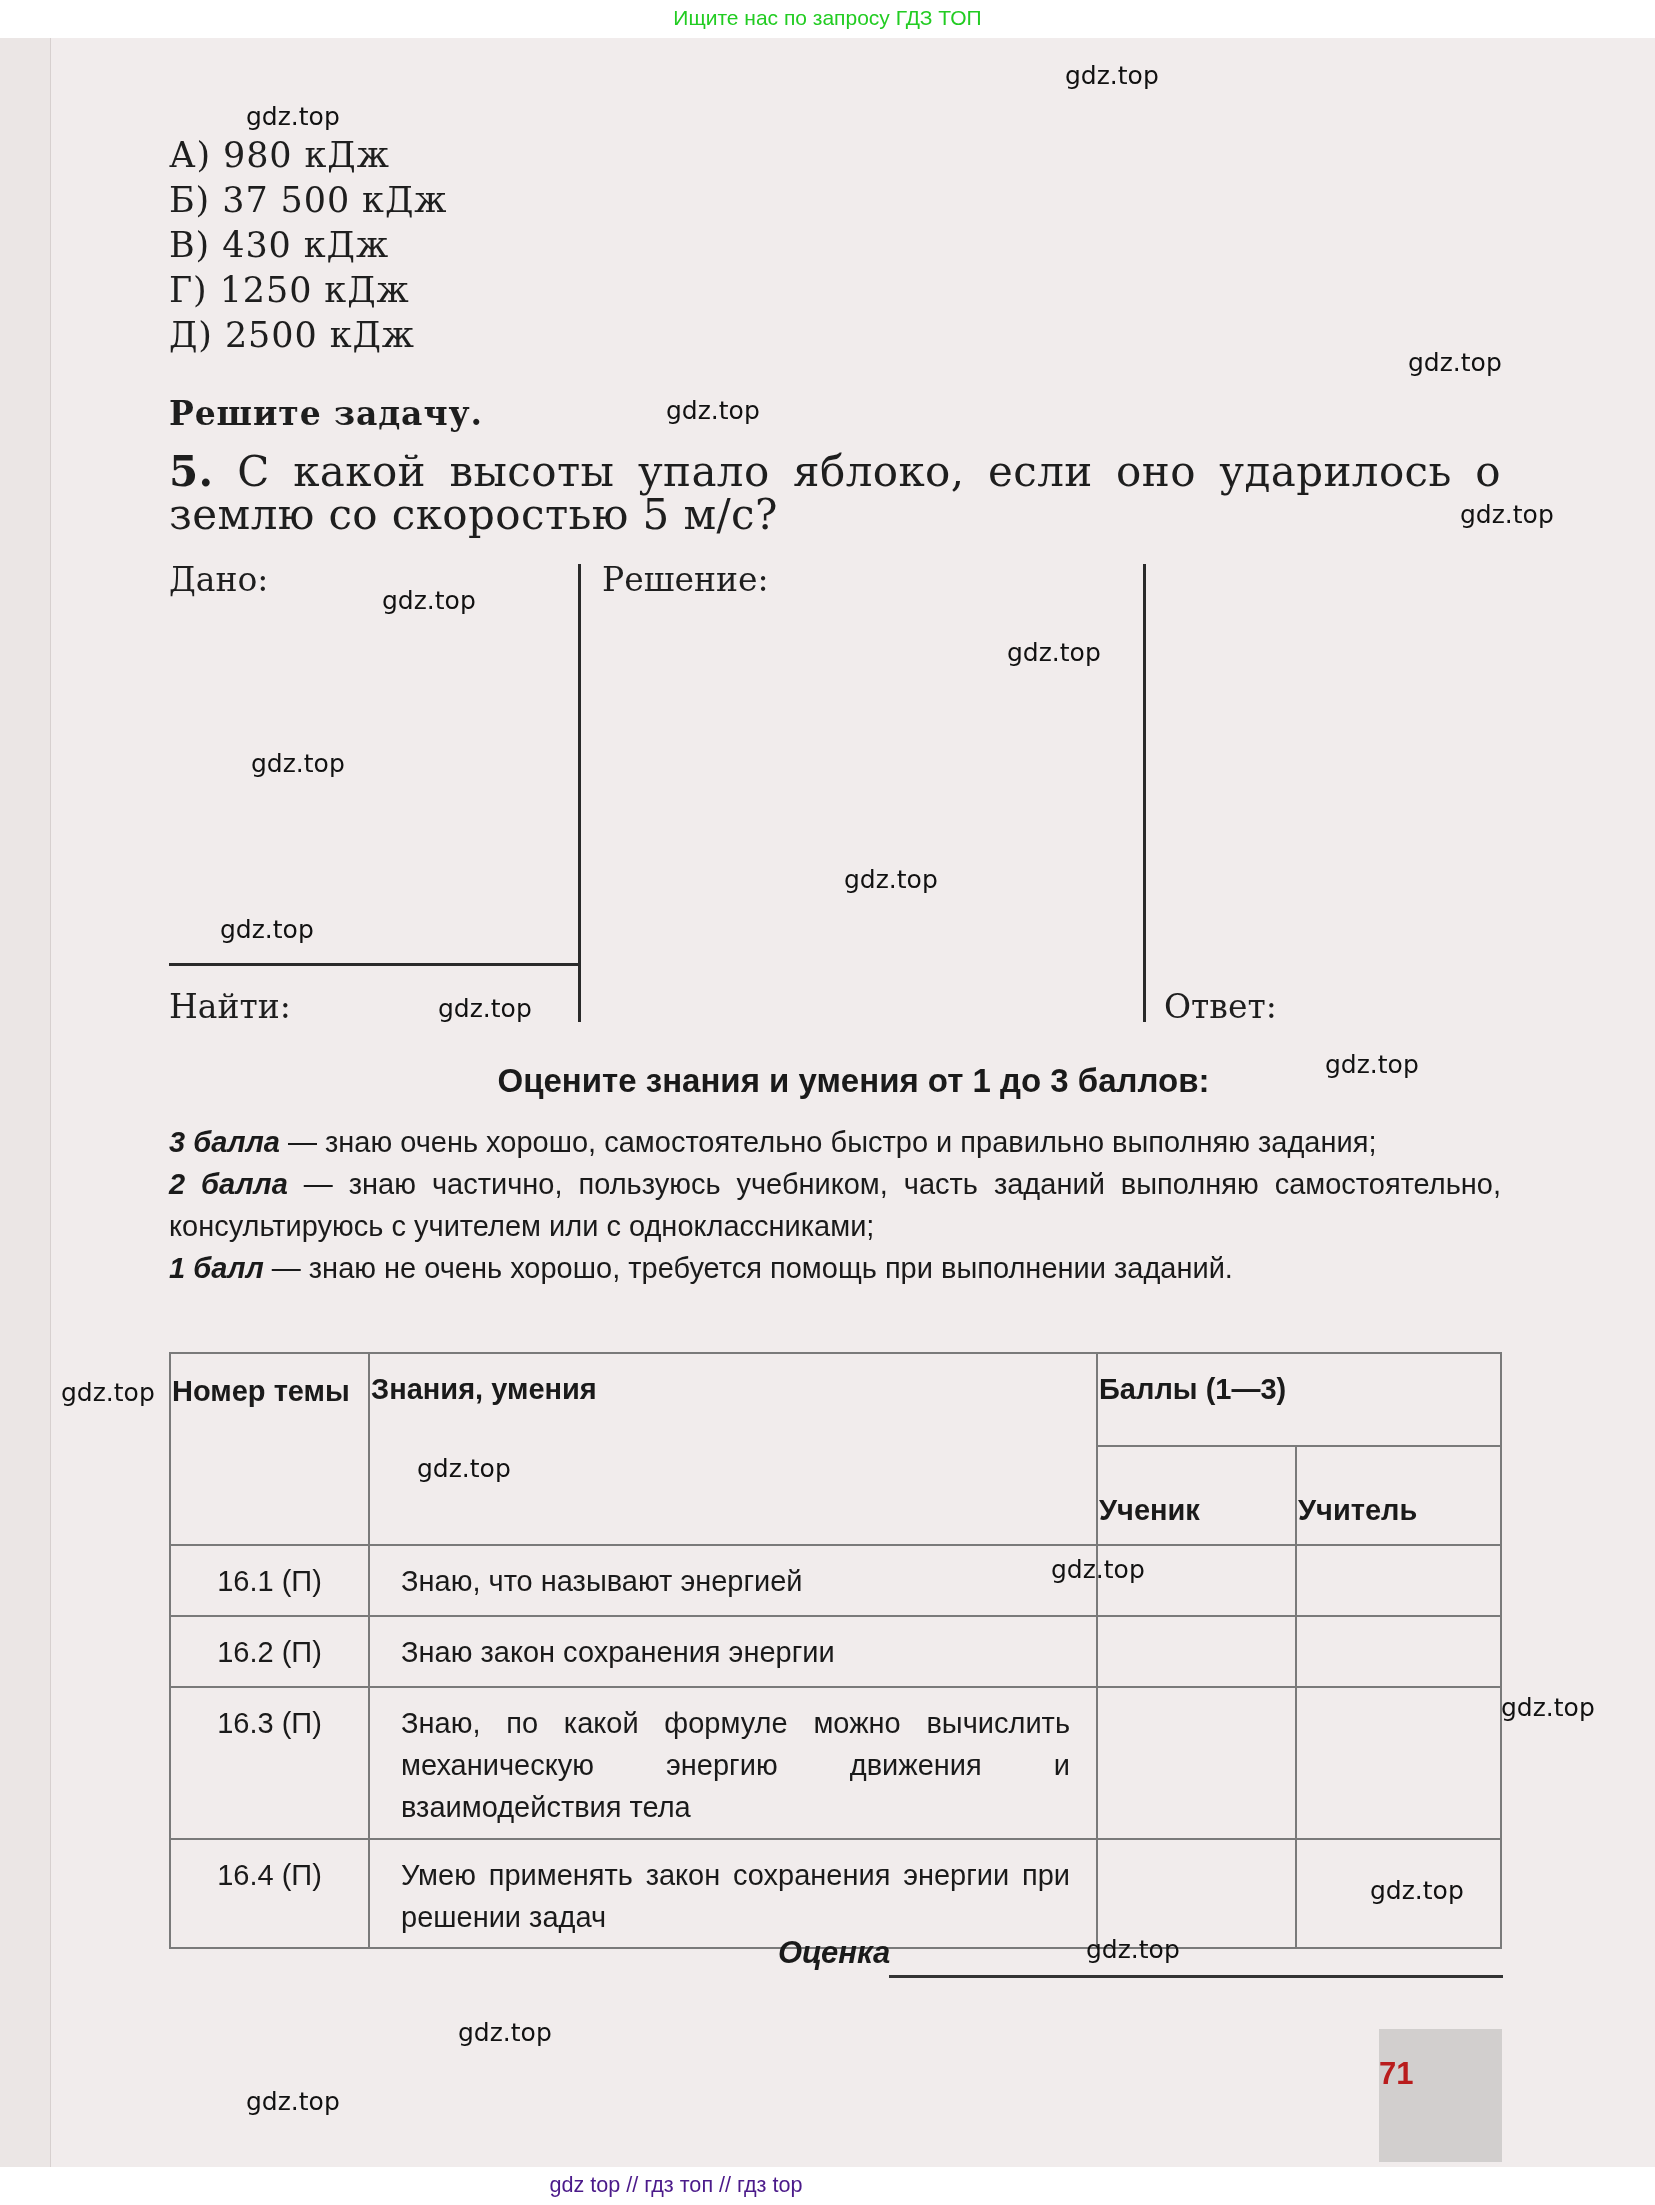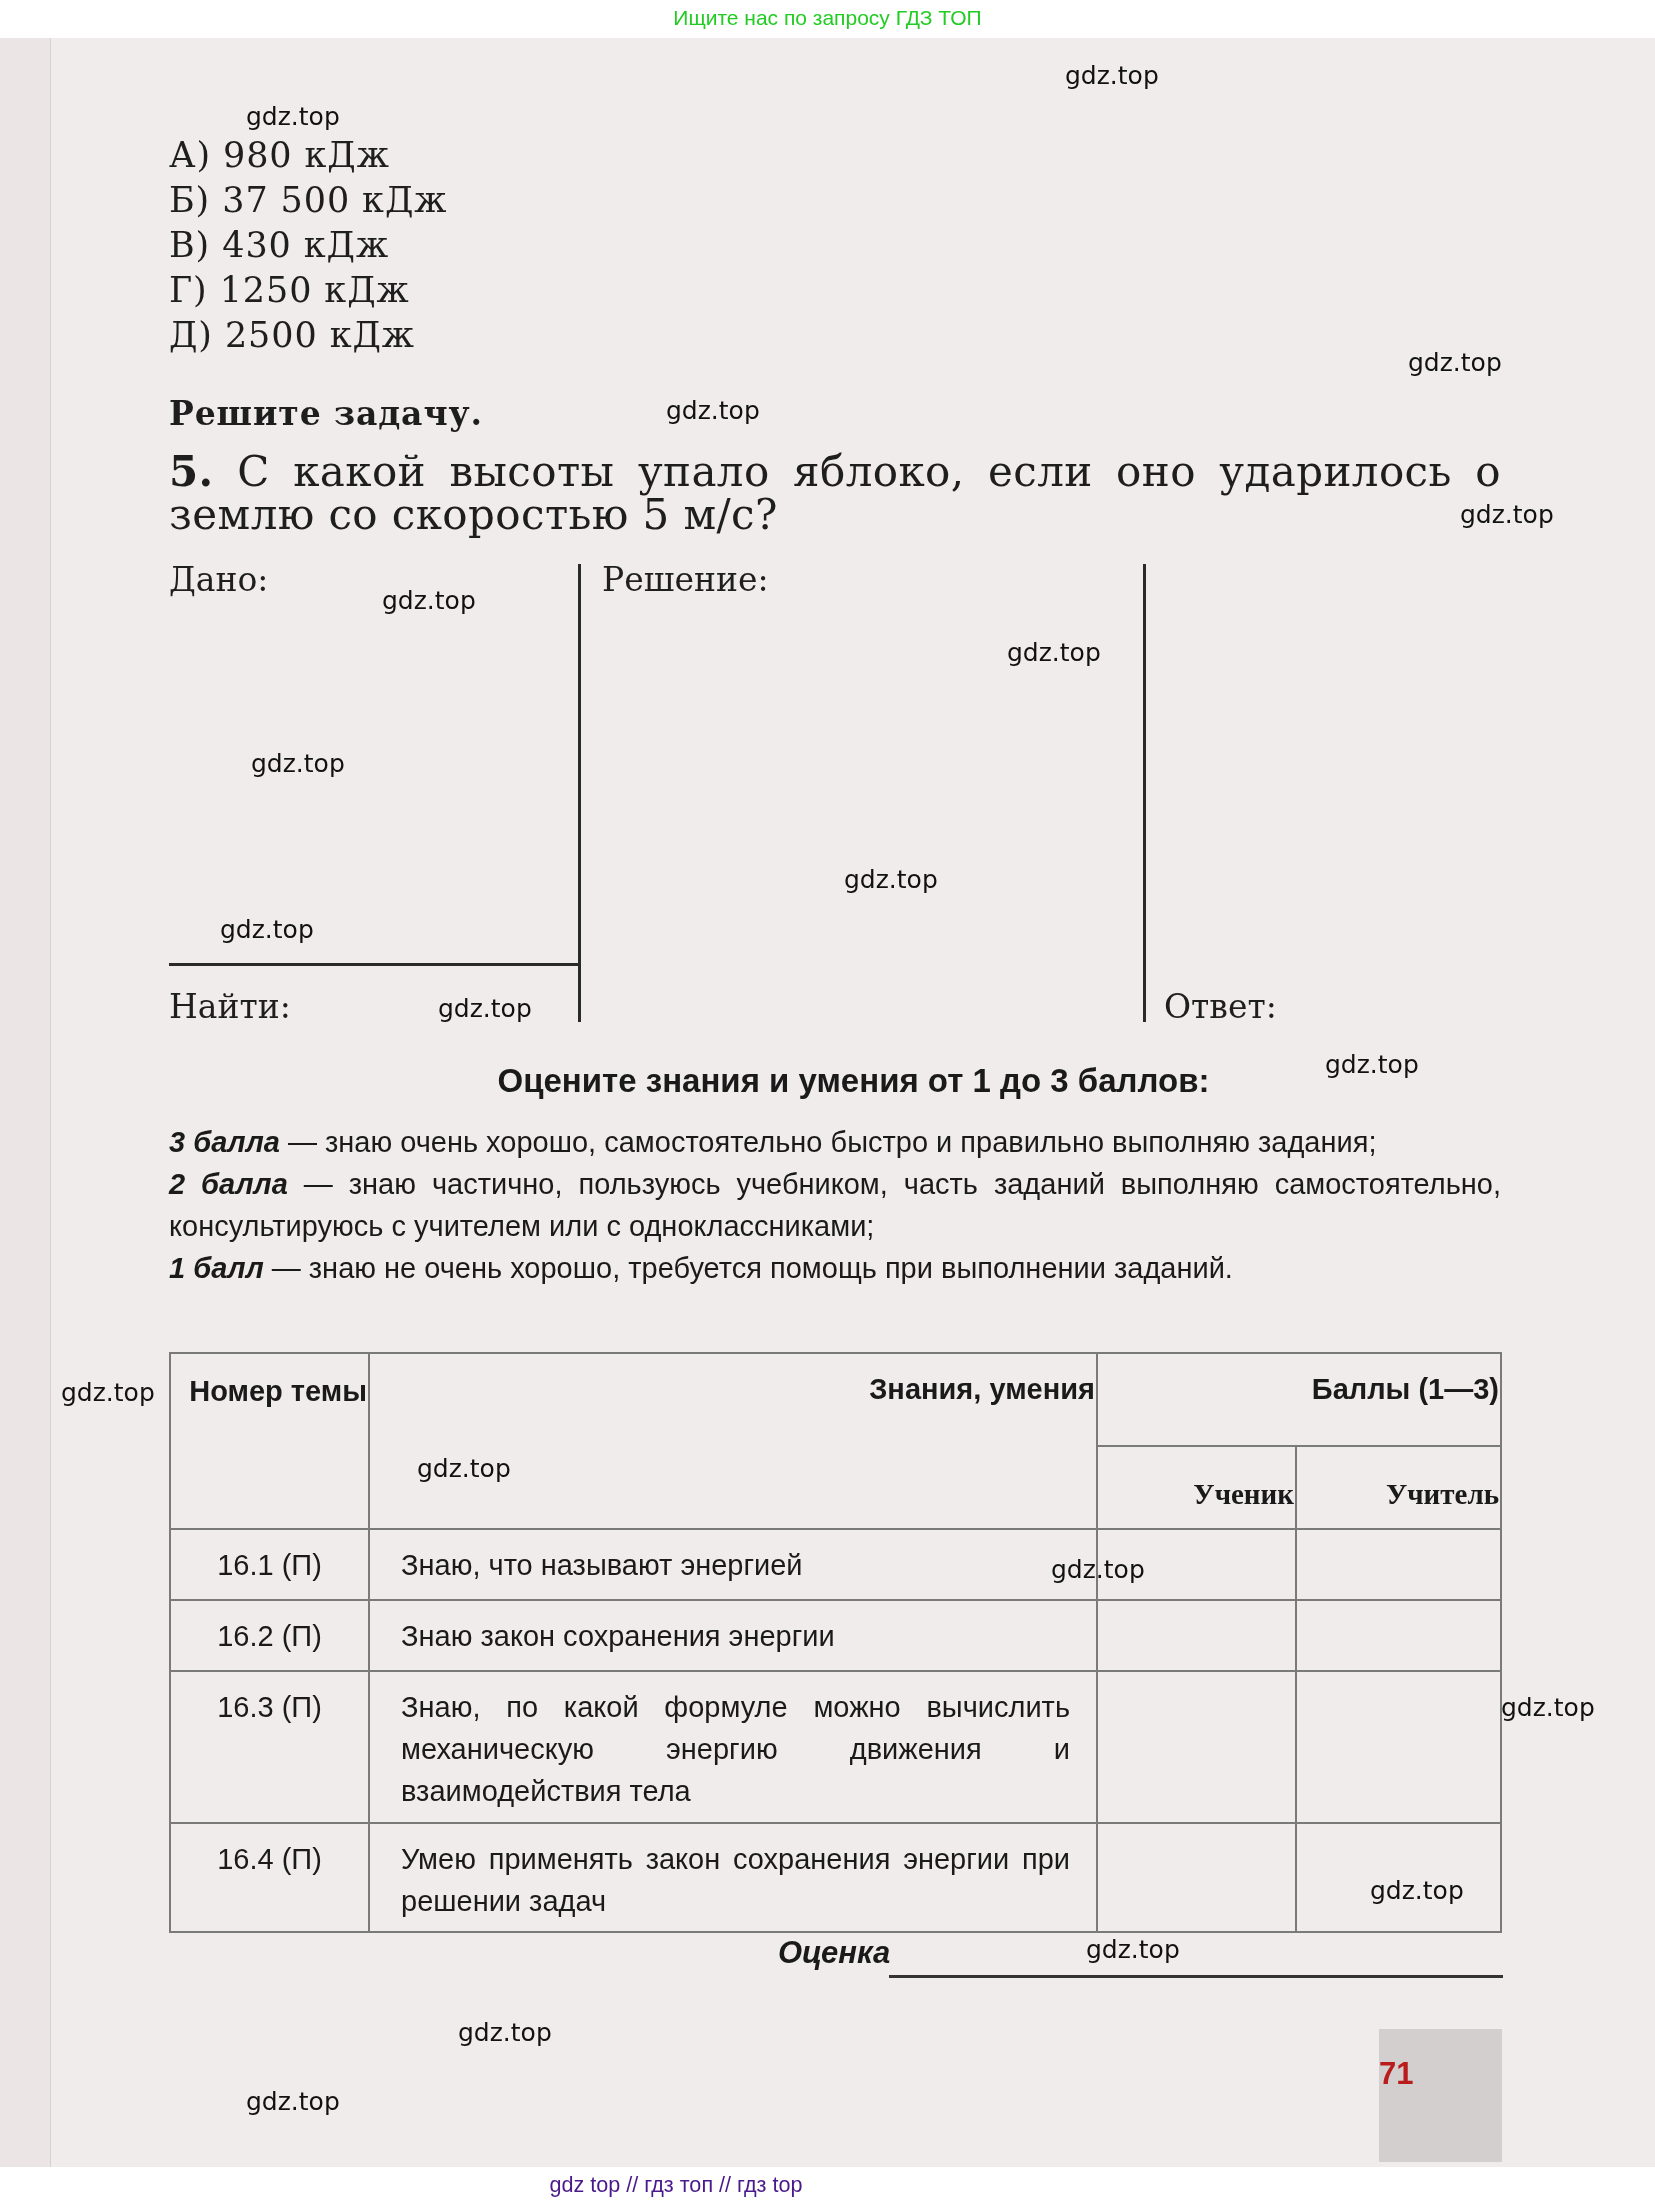--- a/index.html
+++ b/index.html
@@ -17,25 +17,25 @@
   .vline { position:absolute; width:2.6px; background:#2a2a2a; }
   .hline { position:absolute; height:2.6px; background:#2a2a2a; }
 
   .rate-title { position:absolute; left:0; width:1655px; top:1062px; text-align:center; font-size:33px; font-weight:bold; font-family:"Liberation Sans", sans-serif; color:#1a1a1a; padding-left:52px; box-sizing:border-box; }
   .criteria { position:absolute; left:169px; top:1121px; width:1332px; font-size:29px; line-height:42px; font-family:Liberation Sans, sans-serif; color:#1a1a1a; text-align:justify; }
   .criteria .pts { font-weight:bold; font-style:italic; }
   .criteria p { margin:0; }
 
   table.skills { position:absolute; left:169px; top:1352px; width:1333px; border-collapse:collapse; font-family:"Liberation Sans", sans-serif; font-size:29px; color:#1a1a1a; }
   table.skills td, table.skills th { border:2.6px solid #7a7a7a; vertical-align:top; }
-  table.skills th { font-weight:bold; text-align:right; }
+  table.skills th { font-weight:bold; text-align:left; }
   .th-num { width:195px; padding-top:15.6px; line-height:42px; }
   .th-skill { padding-top:19px; }
   .th-scores { height:71px; padding-top:19px; }
-  .th-sub { height:66px; padding-top:14px; vertical-align:middle !important;font-family:Liberation Serif, serif; }
+  .th-sub { height:66px; padding-top:30px; vertical-align:middle !important; }
   .td-num { text-align:center; padding-top:14px; line-height:42px; }
   .td-skill { padding:14px 26px 0 31px; line-height:42px; text-align:justify; }
   .td-empty { }
 
   .grade-row { position:absolute; top:1935px; left:778px; font-size:31px; font-weight:bold; font-style:italic; font-family:"Liberation Sans", sans-serif; color:#1a1a1a; }
   .grade-line { position:absolute; top:1975px; left:889px; width:614px; height:2.6px; background:#333; }
 
   .page-num-box { position:absolute; left:1379px; top:2029px; width:123px; height:133px; background:#d2cfce; }
   .page-num { position:absolute; left:0; top:15.6px; width:100%; text-align:left; font-size:31px; font-weight:bold; font-family:"Liberation Sans", sans-serif; color:#b91c1c;margin-top:11px; }
 

